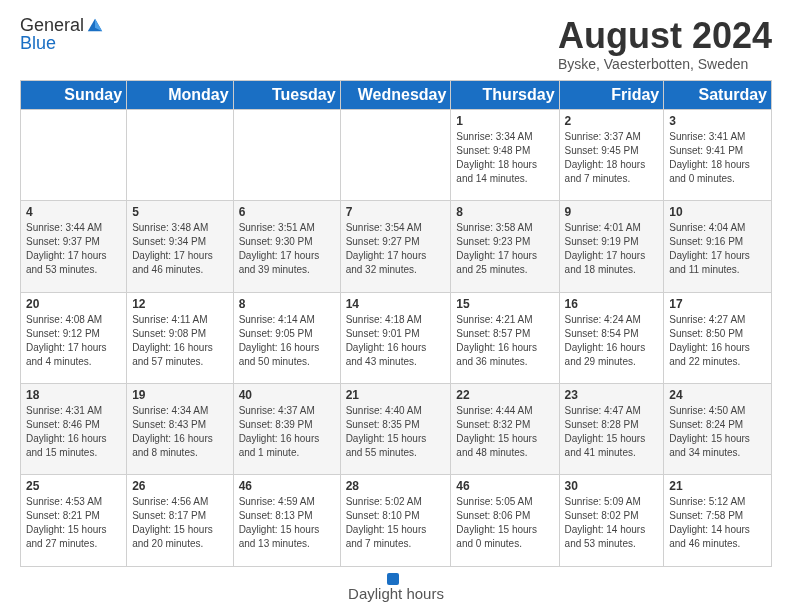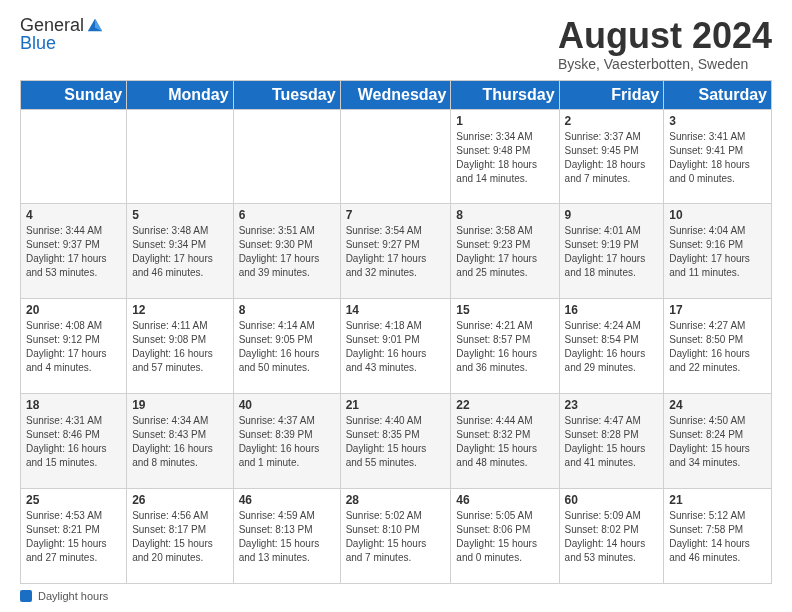--- a/index.html
+++ b/index.html
@@ -99,24 +99,25 @@
     .day-info {
       color: #444;
       font-size: 10px;
       line-height: 1.4;
     }
     .empty-cell {
       background: #fff !important;
     }
     .footer {
       display: flex;
-      align-items: flex-end;
+      align-items: center;
       margin-top: 6px;
-      font-size: 11px;
+      font-size: 15px;
       color: #555;
+      flex-direction: column;
     }
     .daylight-dot {
       width: 12px;
       height: 12px;
       background: #1a6fc4;
       border-radius: 2px;
       margin-right: 6px;
       display: inline-block;
     }
     
@@ -283,21 +284,21 @@
           </td>
           <td>
             <span class="day-num">28</span>
             <div class="day-info">Sunrise: 5:02 AM<br>Sunset: 8:10 PM<br>Daylight: 15 hours<br>and 7 minutes.</div>
           </td>
           <td>
             <span class="day-num">46</span>
             <div class="day-info">Sunrise: 5:05 AM<br>Sunset: 8:06 PM<br>Daylight: 15 hours<br>and 0 minutes.</div>
           </td>
           <td>
-            <span class="day-num">60</span>
+            <span class="day-num">30</span>
             <div class="day-info">Sunrise: 5:09 AM<br>Sunset: 8:02 PM<br>Daylight: 14 hours<br>and 53 minutes.</div>
           </td>
           <td>
             <span class="day-num">21</span>
             <div class="day-info">Sunrise: 5:12 AM<br>Sunset: 7:58 PM<br>Daylight: 14 hours<br>and 46 minutes.</div>
           </td>
         </tr>
       </tbody>
   </table>
 

